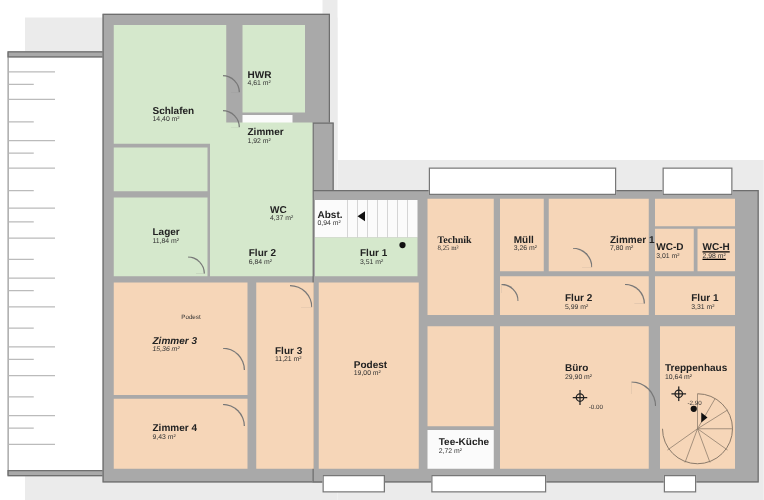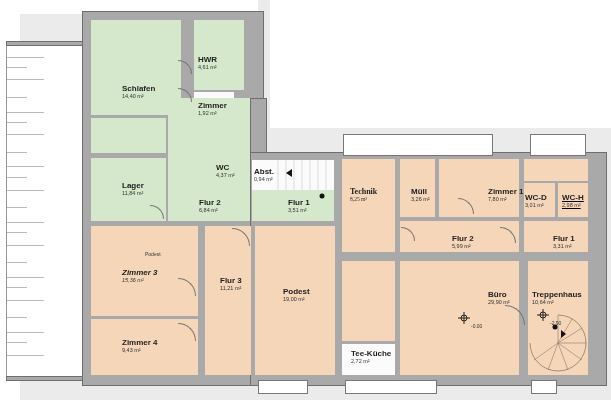--- a/index.html
+++ b/index.html
@@ -209,21 +209,21 @@
     <span class="rarea">2,98 m²</span>
   </div>
   <div class="label" style="left:452px;top:234px;">
     <span class="rname">Flur 2</span>
     <span class="rarea">5,99 m²</span>
   </div>
   <div class="label" style="left:553px;top:234px;">
     <span class="rname">Flur 1</span>
     <span class="rarea">3,31 m²</span>
   </div>
-  <div class="label" style="left:452px;top:290px;margin-left:36px;">
+  <div class="label" style="left:452px;top:290px;">
     <span class="rname">Büro</span>
     <span class="rarea">29,90 m²</span>
   </div>
   <div class="label" style="left:471px;top:314px;">
     <span class="small">-0.00</span>
   </div>
   <div class="label" style="left:532px;top:290px;">
     <span class="rname">Treppenhaus</span>
     <span class="rarea">10,64 m²</span>
   </div>

